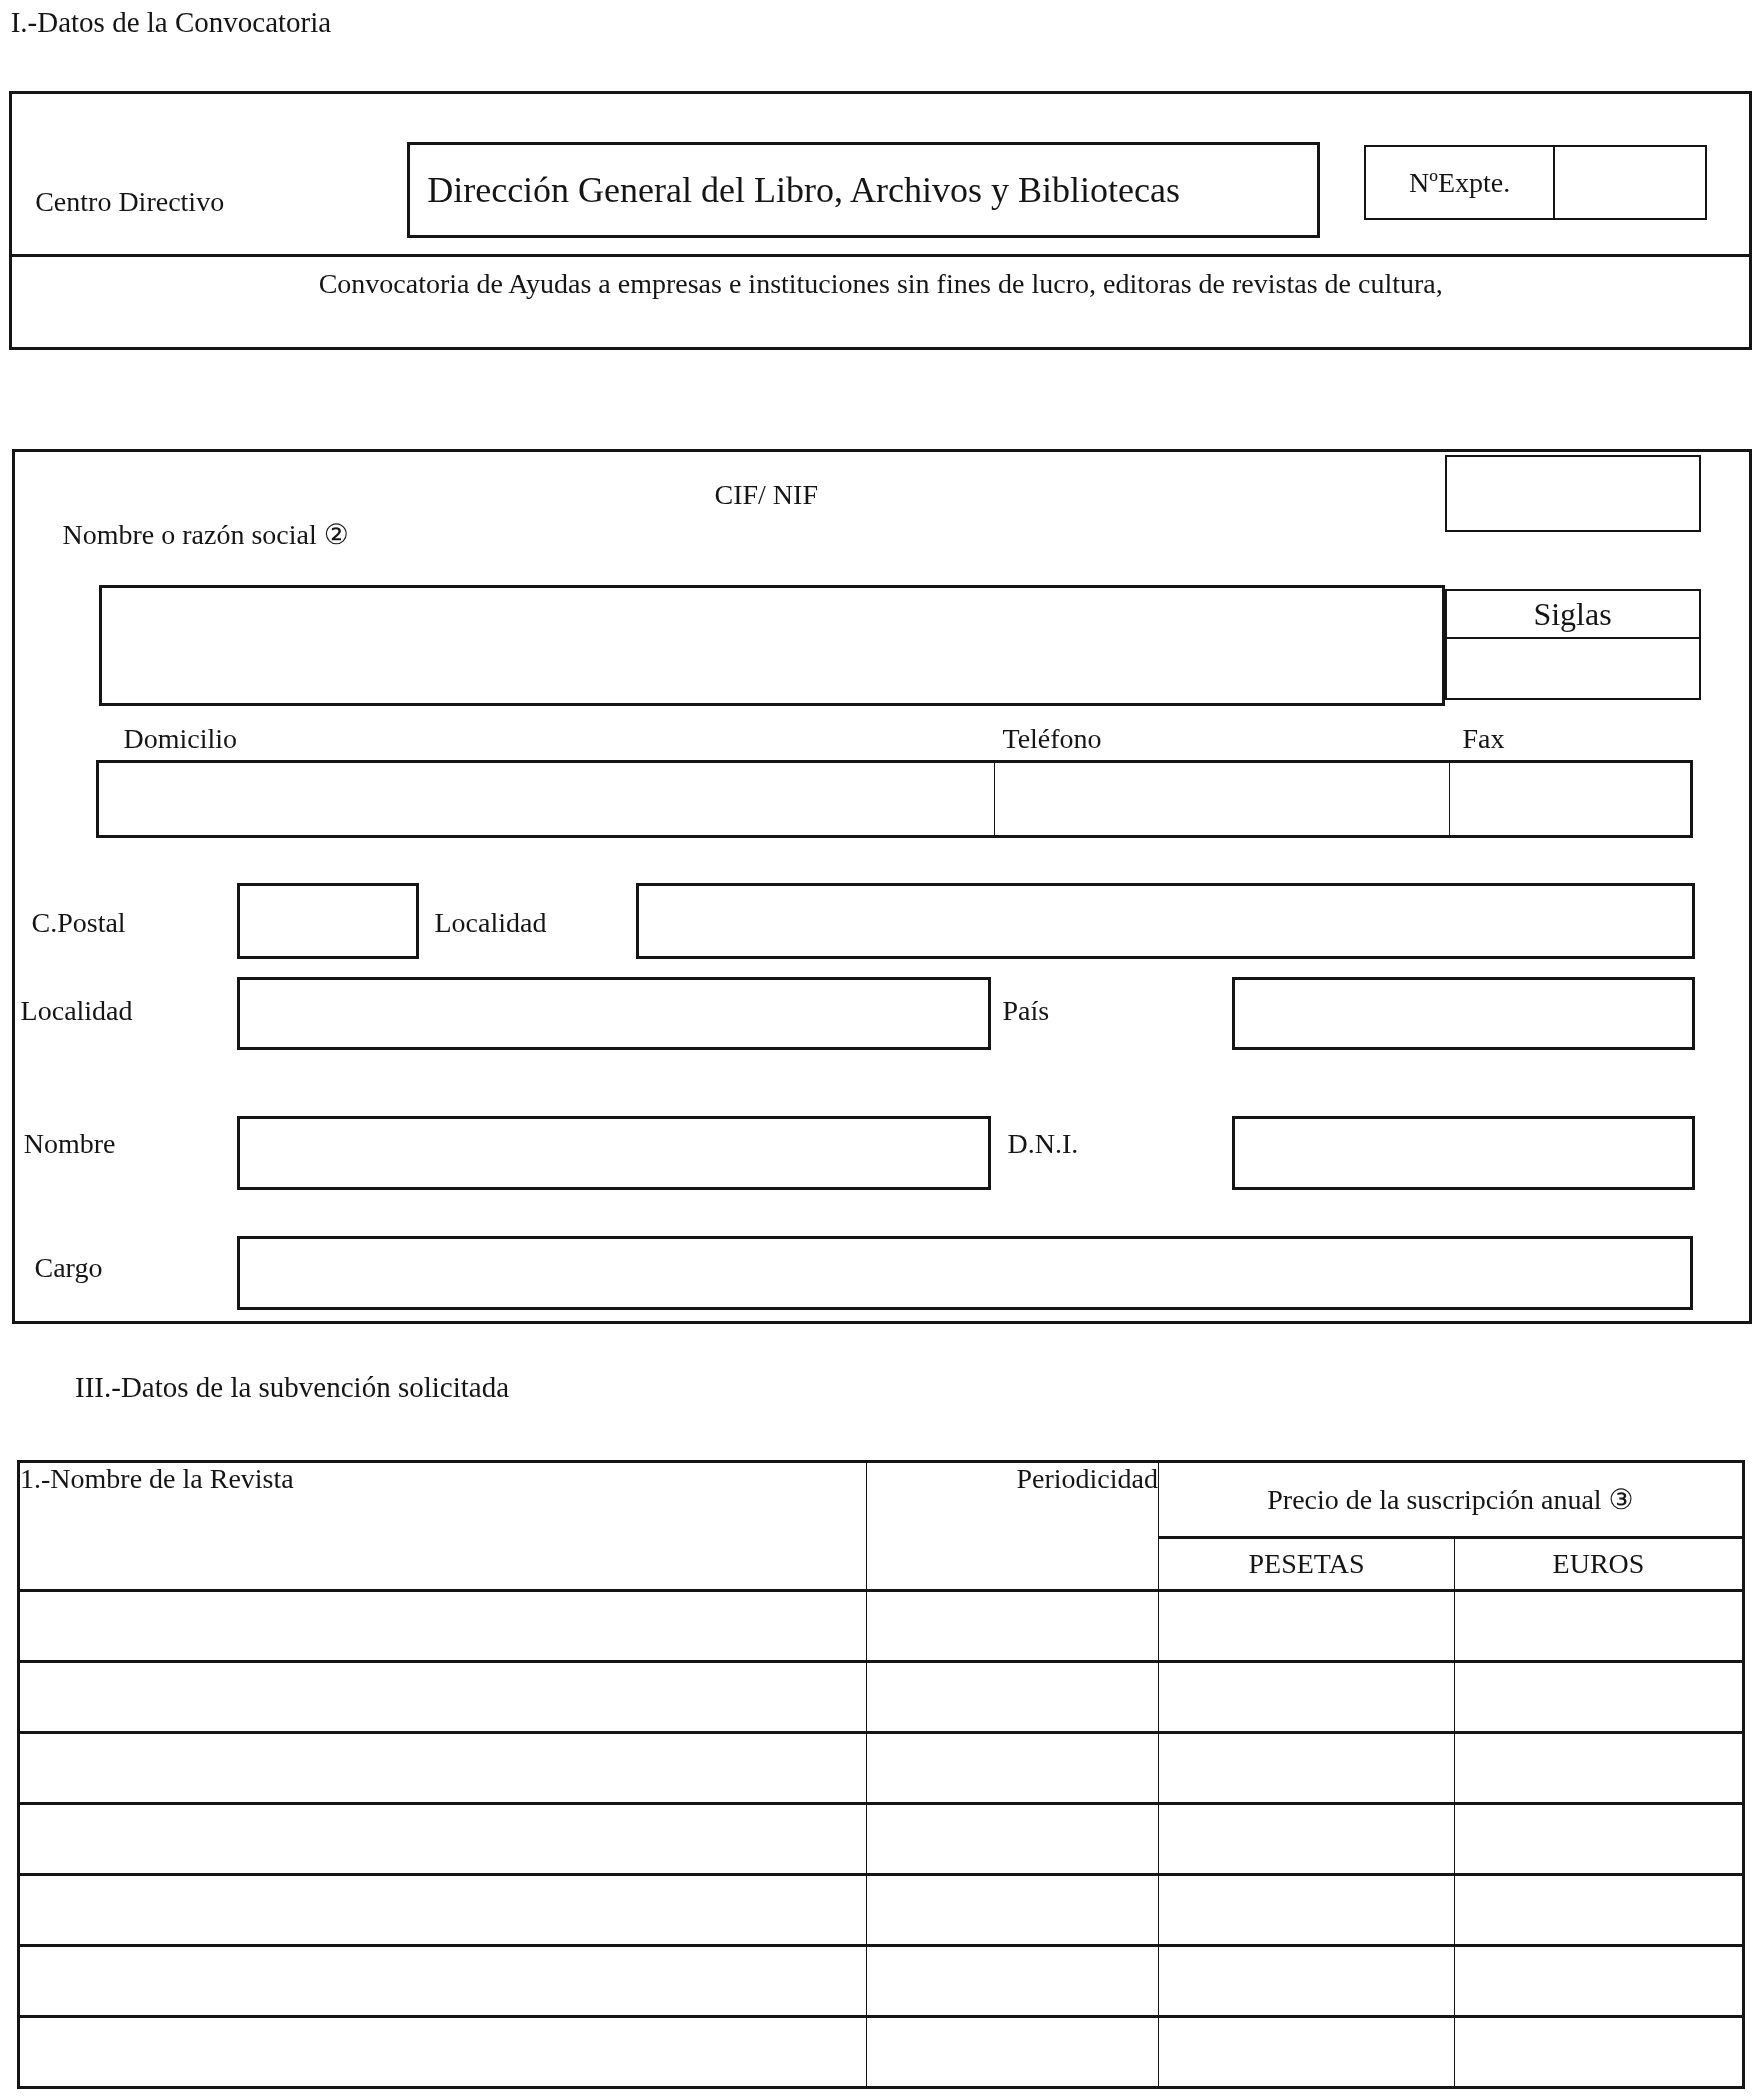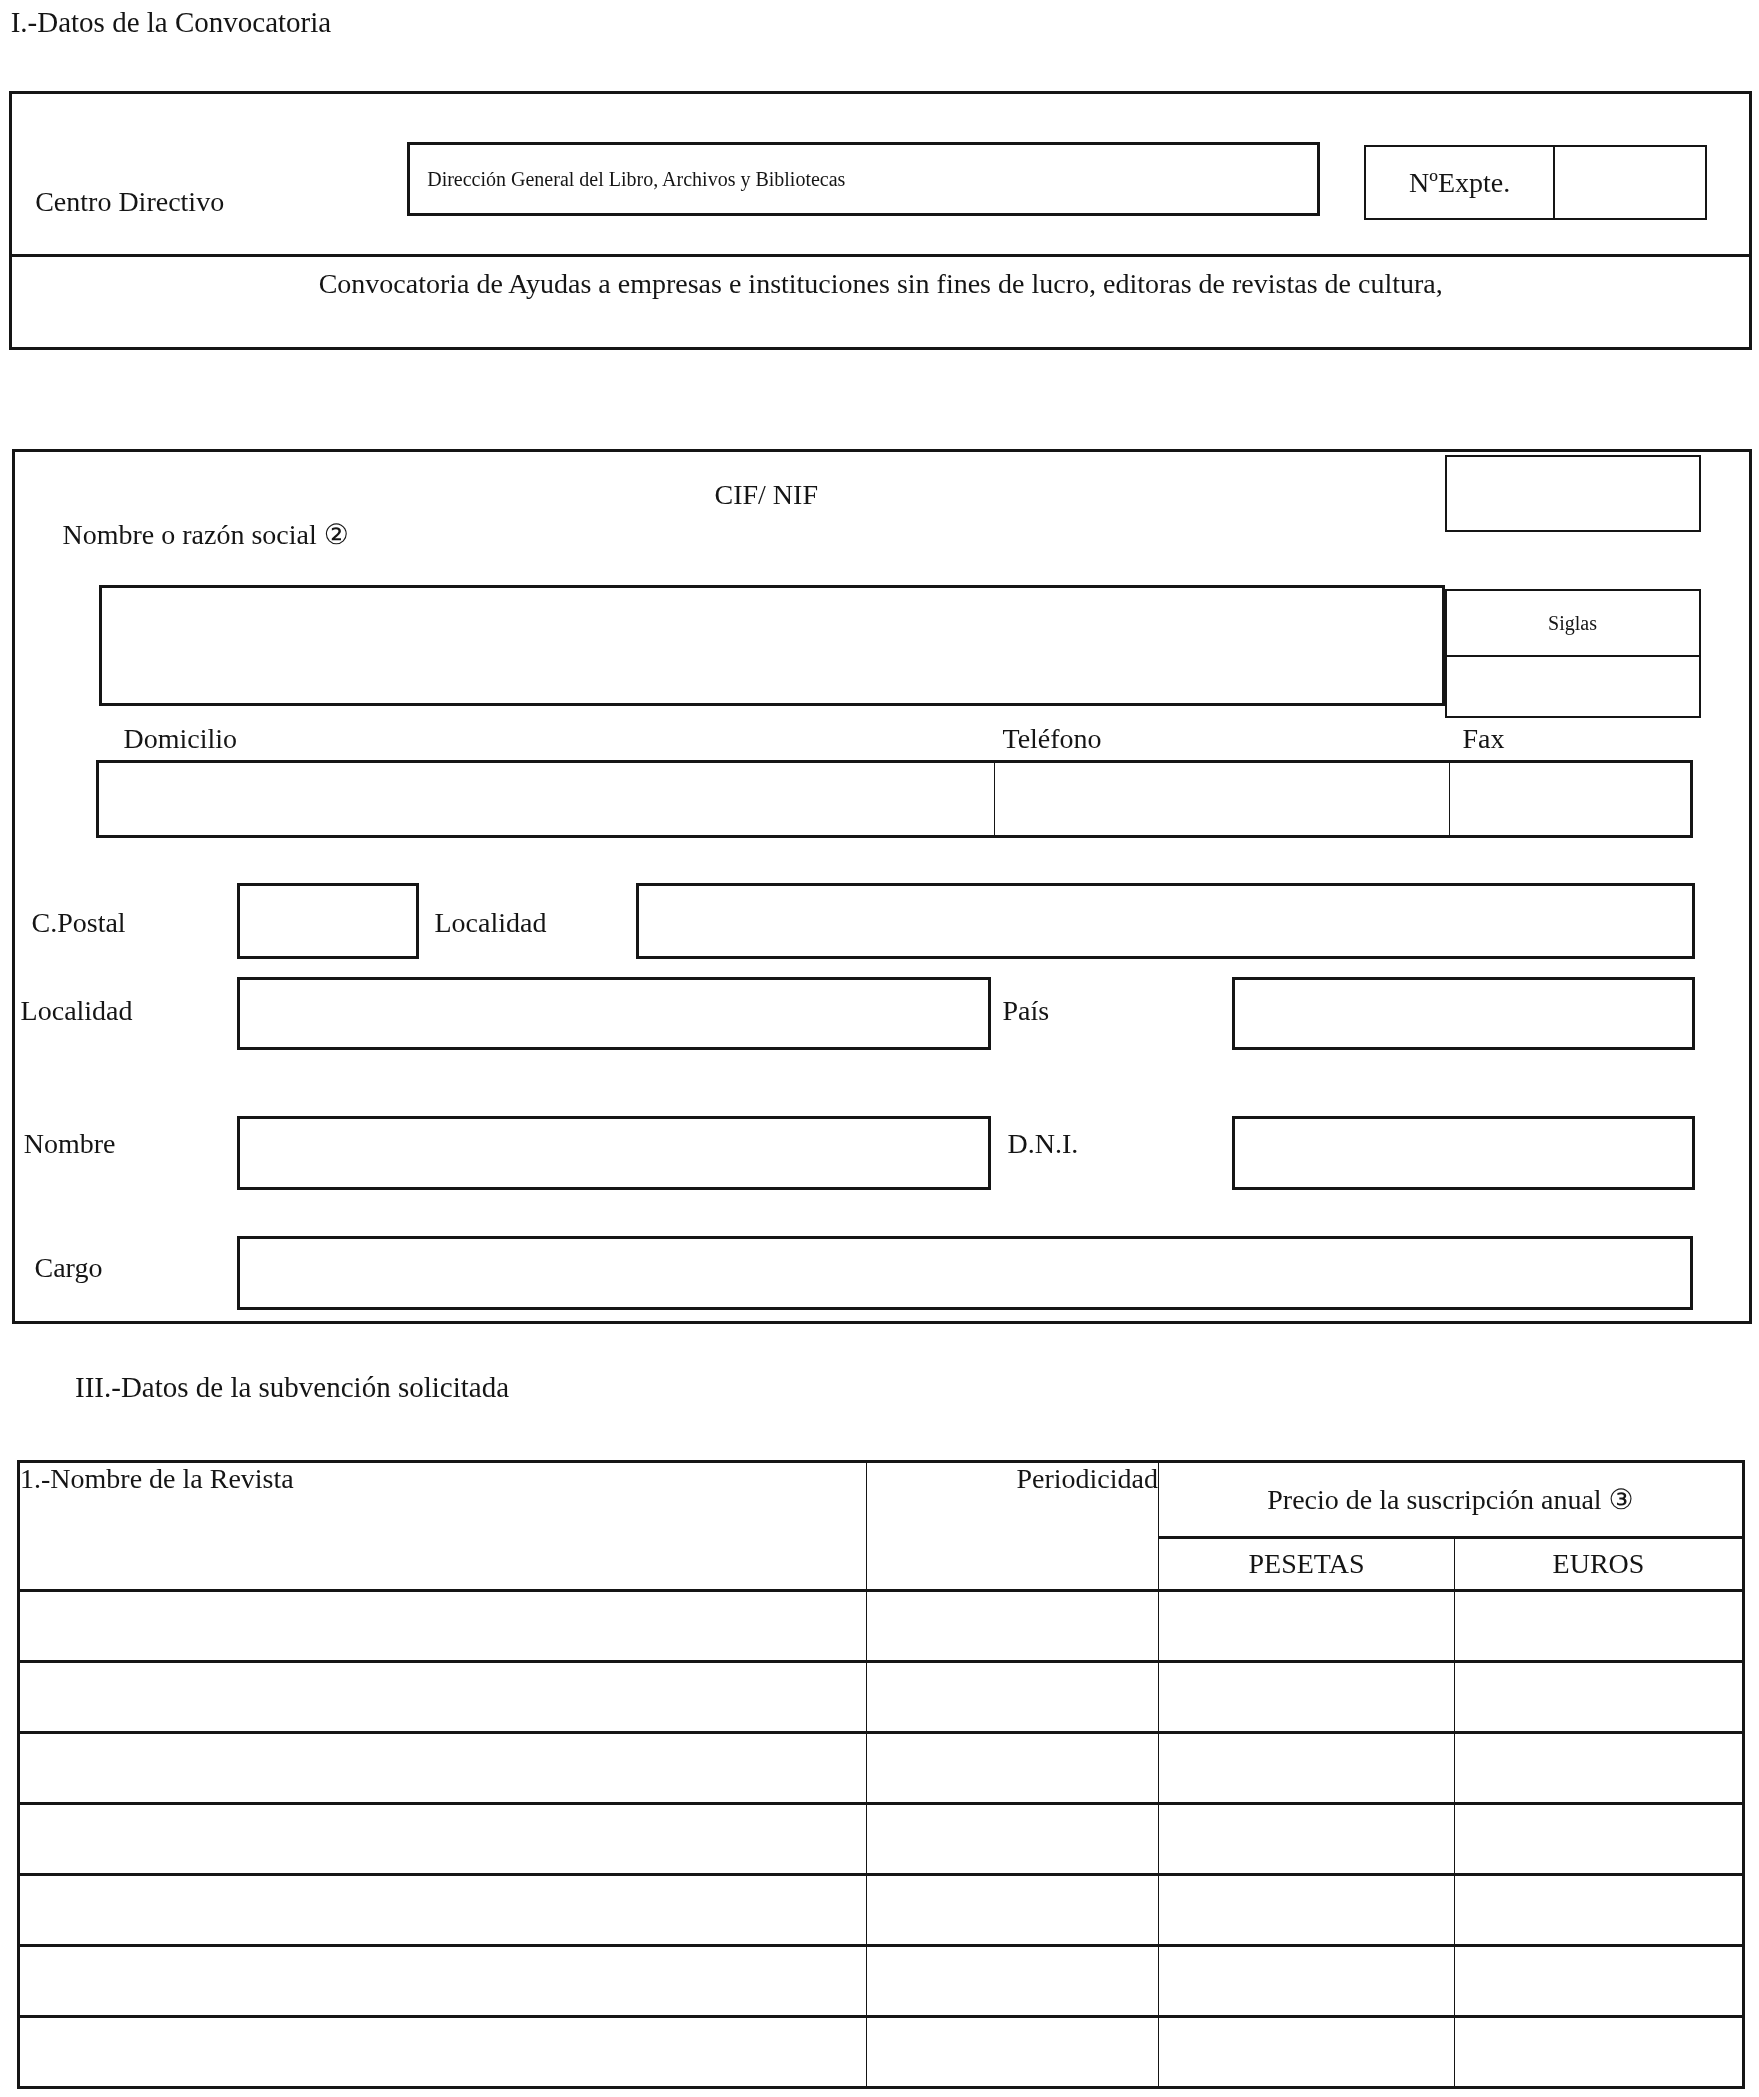--- a/index.html
+++ b/index.html
@@ -12,43 +12,43 @@
     overflow:hidden;
   }
   .abs{position:absolute;box-sizing:border-box;}
   .lbl{font-size:28px;line-height:34px;white-space:nowrap;}
   .sec-title{font-size:29px;line-height:35px;white-space:nowrap;}
 
   
   .s1-box{left:9.2px;top:91px;width:1743px;height:259px;border:3.1px solid #151515;}
   .centro-label{left:23px;top:91px;}
   .centro-box{
-    left:395px;top:48px;width:913px;height:74px;
+    left:395px;top:48px;width:913px;height:96px;
     border:3.1px solid #151515;display:flex;align-items:center;
-    padding-left:17px;font-size:20px;white-space:nowrap;
+    padding-left:17px;font-size:36px;white-space:nowrap;
   }
   .expte-box{left:1352px;top:51px;width:343px;height:75px;border:2.3px solid #151515;display:flex;}
   .expte-label{width:187px;border-right:2.3px solid #151515;display:flex;align-items:center;justify-content:center;font-size:28px;}
   .expte-value{flex:1;}
   .conv-block{
     left:0;right:0;bottom:0;top:160px;border-top:3.1px solid #151515;
     text-align:center;font-size:28px;line-height:41px;padding-top:6.1px;
   }
 
   
   .s2-box{left:11.5px;top:449px;width:1740px;height:875px;border:3.1px solid #151515;}
   .fieldbox{border:3.1px solid #151515;background:#fff;}
   .fieldbox-thin{border:2.3px solid #151515;background:#fff;}
   .ent-heading{left:18.4px;top:26px;}
   .cif-label{left:700px;top:26px;}
   .cif-box{left:1430px;top:3.1px;width:256px;height:77px;}
   .name-label{left:48px;top:66px;}
   .name-box{left:84px;top:133px;width:1346px;height:121px;}
   .siglas-stack{left:1430px;top:137px;width:256px;}
-  .siglas-label-cell{height:68px;border:2.3px solid #151515;display:flex;align-items:center;justify-content:center;font-size:20px;box-sizing:border-box;}
+  .siglas-label-cell{height:50px;border:2.3px solid #151515;display:flex;align-items:center;justify-content:center;font-size:32px;box-sizing:border-box;}
   .siglas-value-cell{height:61px;border:2.3px solid #151515;border-top:none;box-sizing:border-box;}
   .domicilio-label{left:109px;top:270px;}
   .telefono-label{left:988px;top:270px;}
   .fax-label{left:1448px;top:270px;}
   .addr-box{left:81px;top:308px;width:1597px;height:78px;border:3.1px solid #151515;display:flex;}
   .addr-cell-1{width:895px;border-right:1.5px solid #151515;}
   .addr-cell-2{width:454px;border-right:1.5px solid #151515;}
   .addr-cell-3{flex:1;}
   .cpostal-label{left:17px;top:454px;}
   .cpostal-box{left:222px;top:431px;width:182px;height:76px;}

